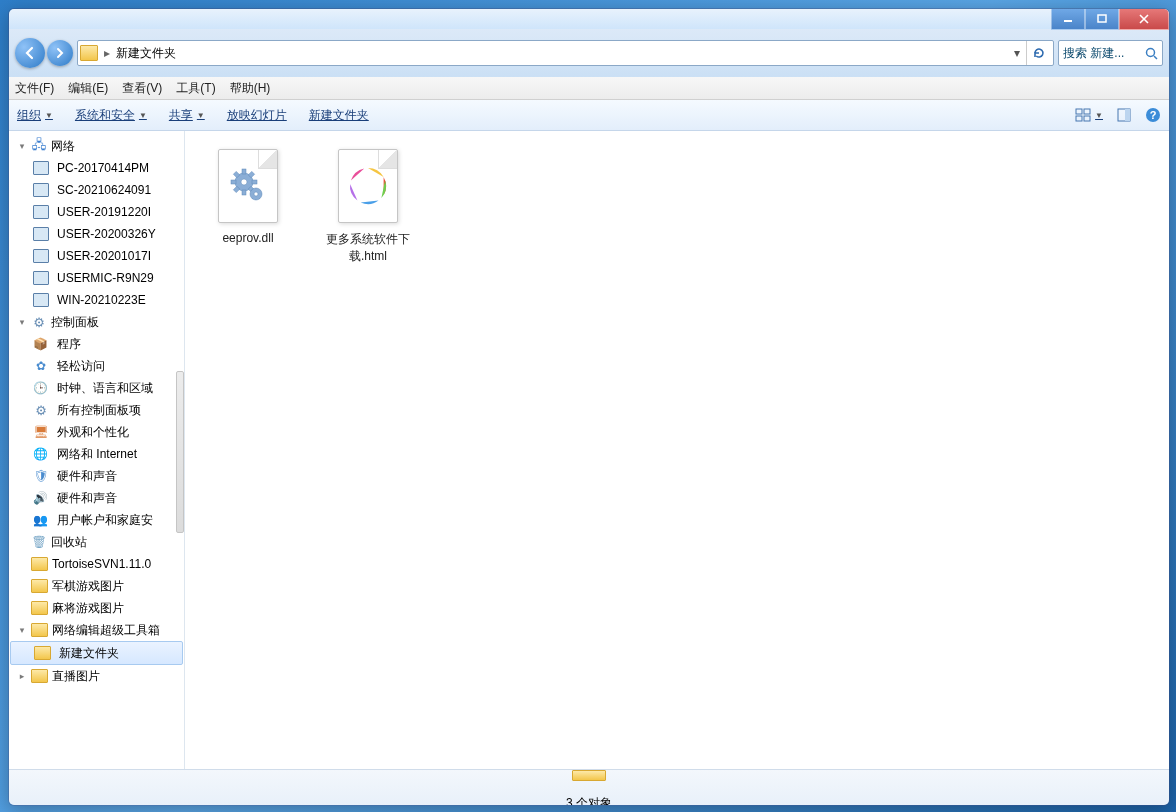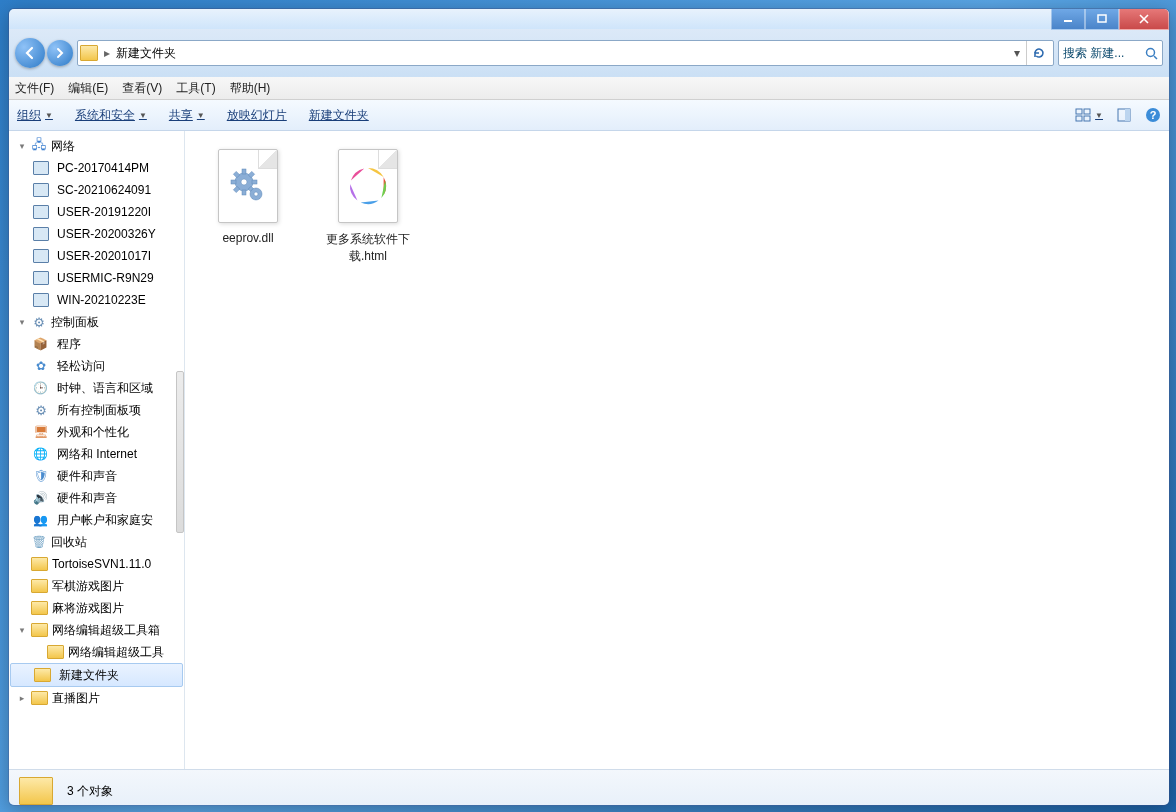--- a/index.html
+++ b/index.html
@@ -40,21 +40,21 @@
 .ic-recycle{color:#7aa8c8;font-size:12px;}
 .siderail{position:absolute;right:0;top:240px;width:6px;height:160px;background:linear-gradient(#ececec,#dcdcdc);border:1px solid #c5c5c5;border-radius:2px;}
 .main{flex:1;background:#fff;padding:14px 18px;display:flex;align-items:flex-start;gap:30px;}
 .fileitem{width:90px;display:flex;flex-direction:column;align-items:center;text-align:center;gap:4px;}
 .fileicon{width:74px;height:82px;display:flex;align-items:center;justify-content:center;}
 .page{width:58px;height:72px;background:#fff;border:1px solid #c5c5c5;border-radius:2px;box-shadow:1px 1px 4px rgba(0,0,0,.15);position:relative;overflow:hidden;}
 .page::before{content:"";position:absolute;right:0;top:0;width:18px;height:18px;background:linear-gradient(135deg,#fff 49%,#e5e5e5 50%);border-left:1px solid #ddd;border-bottom:1px solid #ddd;}
 .page.lines::after{content:"";position:absolute;left:6px;right:6px;top:10px;bottom:8px;background:repeating-linear-gradient(#cfe1f5 0 1px,transparent 1px 6px);}
 .gear{position:absolute;left:50%;top:50%;transform:translate(-50%,-50%);color:#6c9fd8;}
 .filename{font-size:12px;color:#222;word-break:break-all;max-width:100px;}
-.status{height:42px;background:linear-gradient(#f3f7fc,#e6eff9);border-top:1px solid #d0dcea;display:flex;align-items:center;padding:0 10px;gap:14px;}
+.status{height:42px;background:linear-gradient(#f3f7fc,#e6eff9);border-top:1px solid #d0dcea;display:flex;align-items:center;padding:0 10px;gap:14px;flex-direction:column;}
 .status .ic-folder{width:28px;height:22px;}
 .chev{font-size:8px;color:#555;}
 svg{display:block;}
 </style>
 </head>
 <body>
 
 <div class="window">
 
   <div class="titlebar">
@@ -254,24 +254,20 @@
           </div>
         <div class="tn">
             <span class="tw"></span>
             <span class="ic ic-folder"></span>
             <span>麻将游戏图片</span>
           </div>
         <div class="tn">
             <span class="tw">▾</span>
             <span class="ic ic-folder"></span>
             <span>网络编辑超级工具箱</span>
-          </div>
-        <div class="tn d2">
-            <span class="ic ic-folder"></span>
-            <span>网络编辑超级工具</span>
           </div>
 
         <div class="tn d1 sel">
             <span class="ic ic-folder"></span>
             <span>新建文件夹</span>
           </div>
 
         <div class="tn">
             <span class="tw">▸</span>
             <span class="ic ic-folder"></span>

